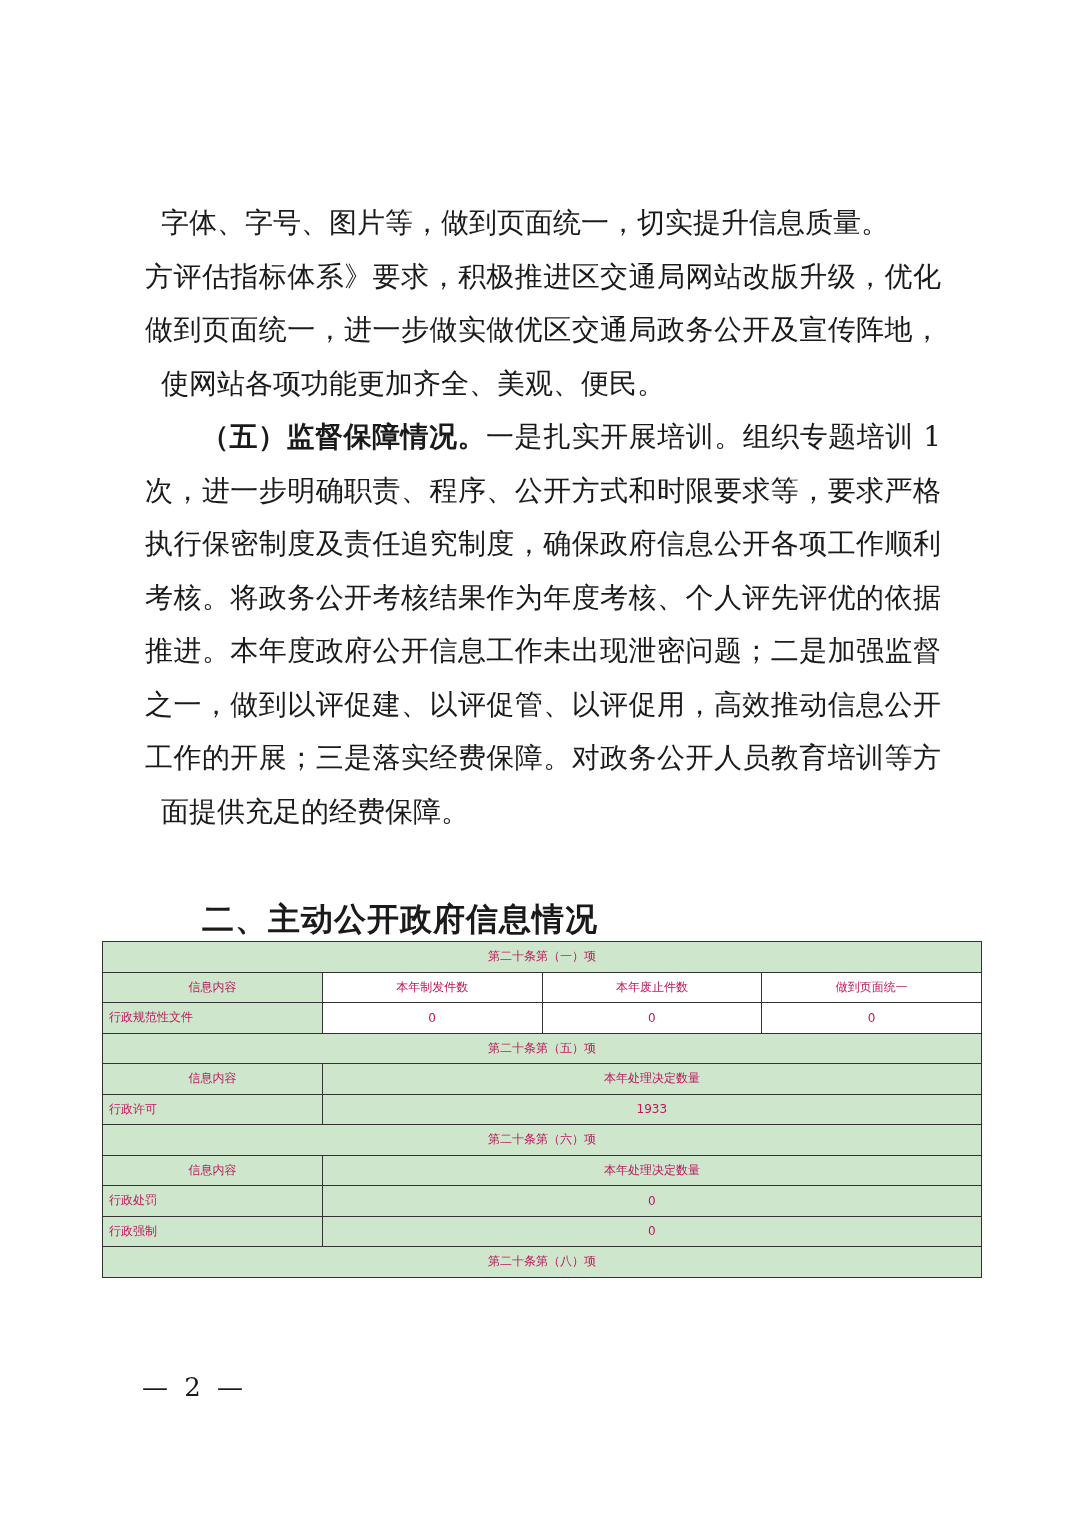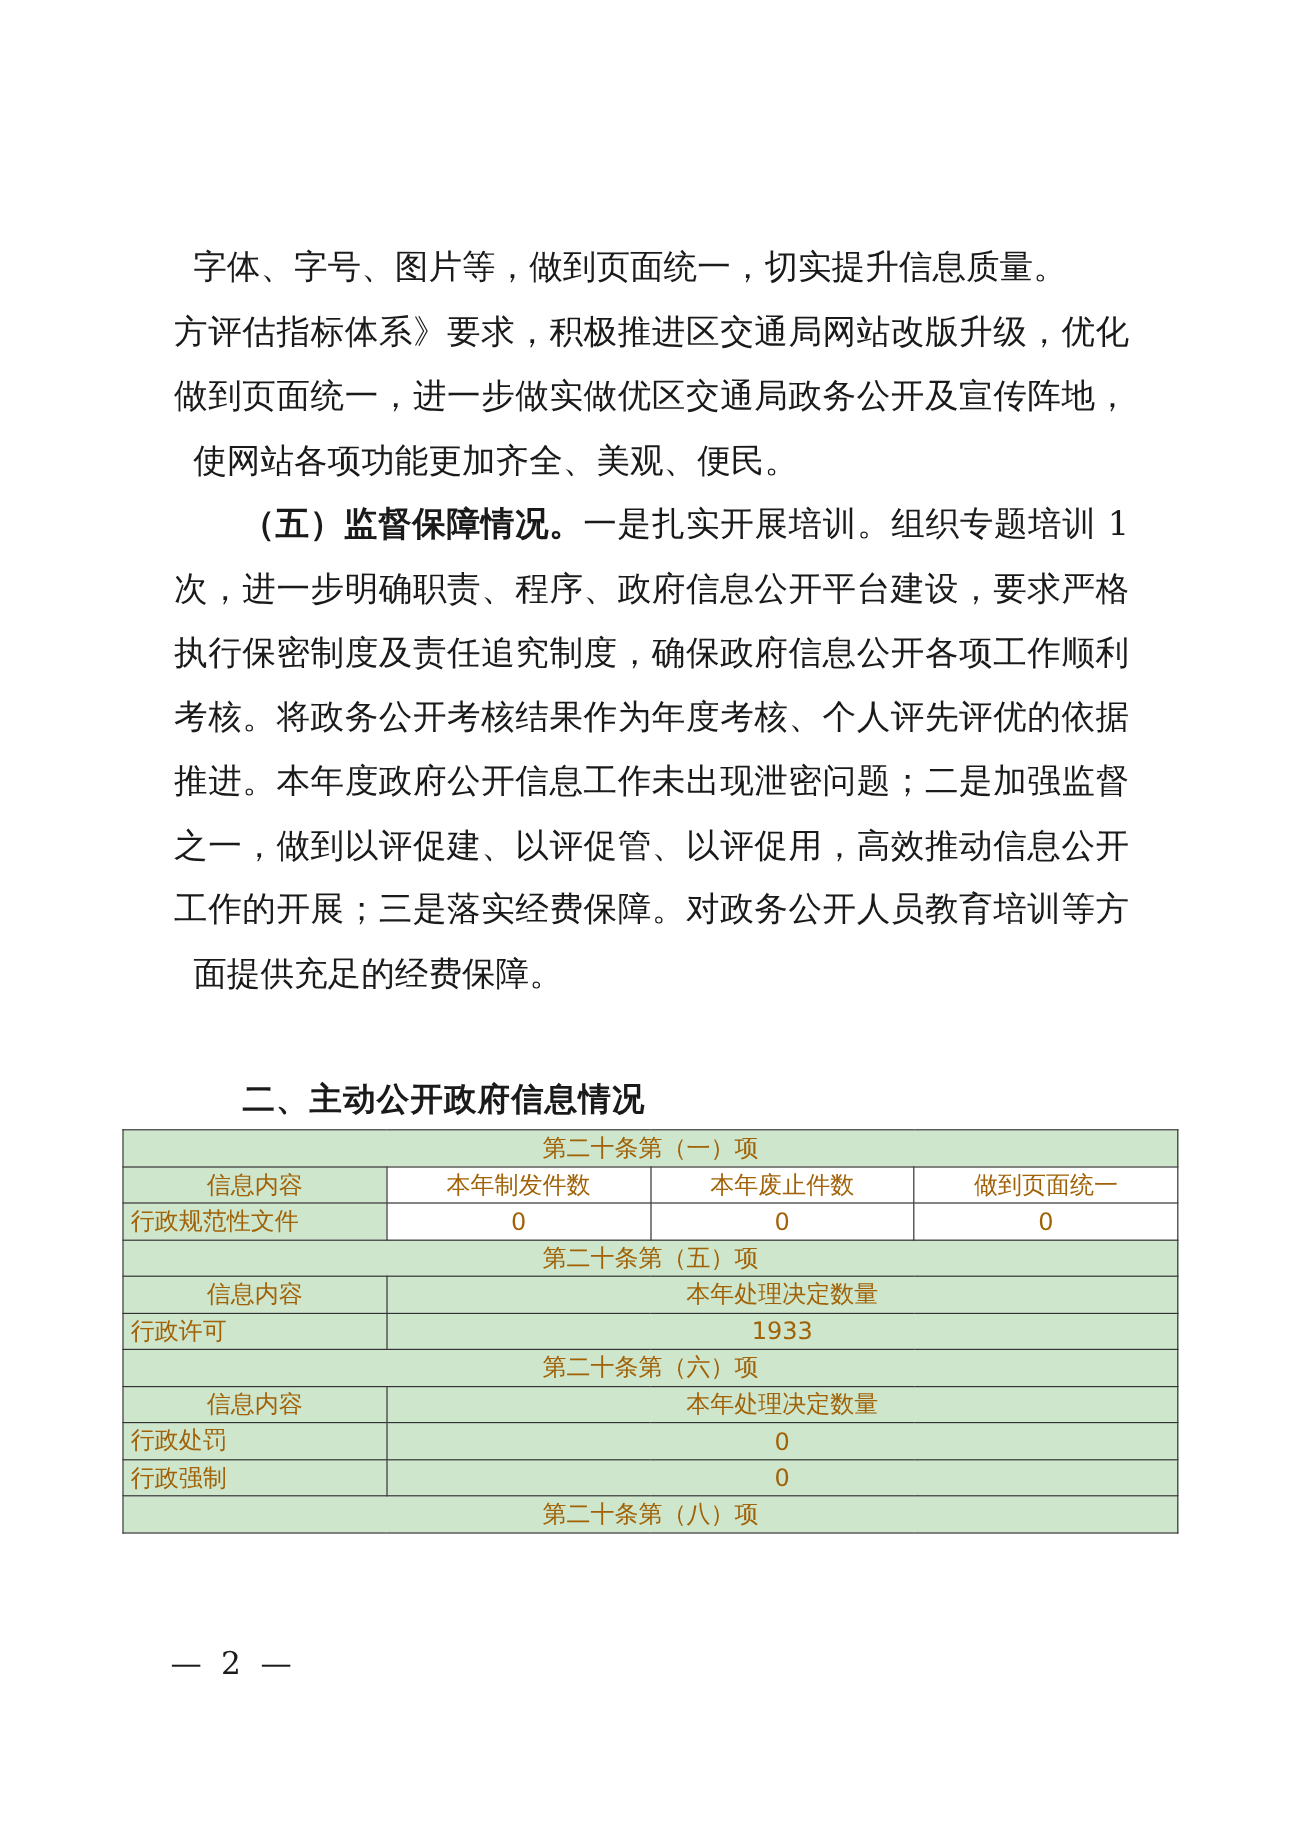--- a/index.html
+++ b/index.html
@@ -4,43 +4,43 @@
   <style>
     html, body { margin: 0; padding: 0; background: #ffffff; }
     body { width: 1074px; height: 1520px; position: relative; overflow: hidden;
            font-family: "DejaVu Serif", "Liberation Serif", serif; color: #1a1a1a; }
     .page { position: absolute; left: 0; top: 0; width: 1074px; height: 1520px; }
     .body-text { position: absolute; left: 145px; width: 796px; font-size: 28px; line-height: 53.5px; top: 196px; }
     .line { display: block; white-space: nowrap; height: 53.5px; text-align: justify; text-align-last: justify; }
     .line.last { text-align-last: left; margin-left: 16px; }
     .indent { padding-left: 56px; }
     .bold { font-weight: bold; font-family: "DejaVu Sans", "Liberation Sans", sans-serif; }
-    .section-heading { position: absolute; left: 202px; top: 898px; font-size: 27px; font-weight: bold;
+    .section-heading { position: absolute; left: 202px; top: 898px; font-size: 32px; font-weight: bold;
            font-family: "DejaVu Sans", "Liberation Sans", sans-serif; letter-spacing: 1px; }
     table.info { position: absolute; left: 102px; top: 941px; width: 880px; border-collapse: collapse;
-           font-size: 20px; font-family: "DejaVu Sans", "Liberation Sans", sans-serif; color: #a16207; }
+           font-size: 12px; font-family: "DejaVu Sans", "Liberation Sans", sans-serif; color: #be185d; }
     table.info td { border: 1px solid #333; height: 30.5px; padding: 0 6px; box-sizing: border-box; }
     .g { background: #cde6cc; }
     .w { background: #ffffff; }
     .c { text-align: center; }
     .l { text-align: left; }
     .page-number { position: absolute; left: 142px; top: 1372px; font-size: 26px; letter-spacing: 4px; }
   </style>
 </head>
 <body>
 
 <div class="page">
 
   <div class="body-text">
     <span class="line last"><span>字体、字号、图片等，做到页面统一，切实提升信息质量。</span></span>
     <span class="line"><span>方评估指标体系》要求，积极推进区交通局网站改版升级，优化</span></span>
     <span class="line"><span>做到页面统一，进一步做实做优区交通局政务公开及宣传阵地，</span></span>
     <span class="line last"><span>使网站各项功能更加齐全、美观、便民。</span></span>
     <span class="line indent"><span class="bold">（五）监督保障情况。</span><span>一是扎实开展培训。组织专题培训 1</span></span>
-    <span class="line"><span>次，进一步明确职责、程序、政府信息公开平台建设，要求严格</span></span>
+    <span class="line"><span>次，进一步明确职责、程序、公开方式和时限要求等，要求严格</span></span>
     <span class="line"><span>执行保密制度及责任追究制度，确保政府信息公开各项工作顺利</span></span>
     <span class="line"><span>考核。将政务公开考核结果作为年度考核、个人评先评优的依据</span></span>
     <span class="line"><span>推进。本年度政府公开信息工作未出现泄密问题；二是加强监督</span></span>
     <span class="line"><span>之一，做到以评促建、以评促管、以评促用，高效推动信息公开</span></span>
     <span class="line"><span>工作的开展；三是落实经费保障。对政务公开人员教育培训等方</span></span>
     <span class="line last"><span>面提供充足的经费保障。</span></span>
   </div>
 
   <div class="section-heading">二、主动公开政府信息情况</div>
 

